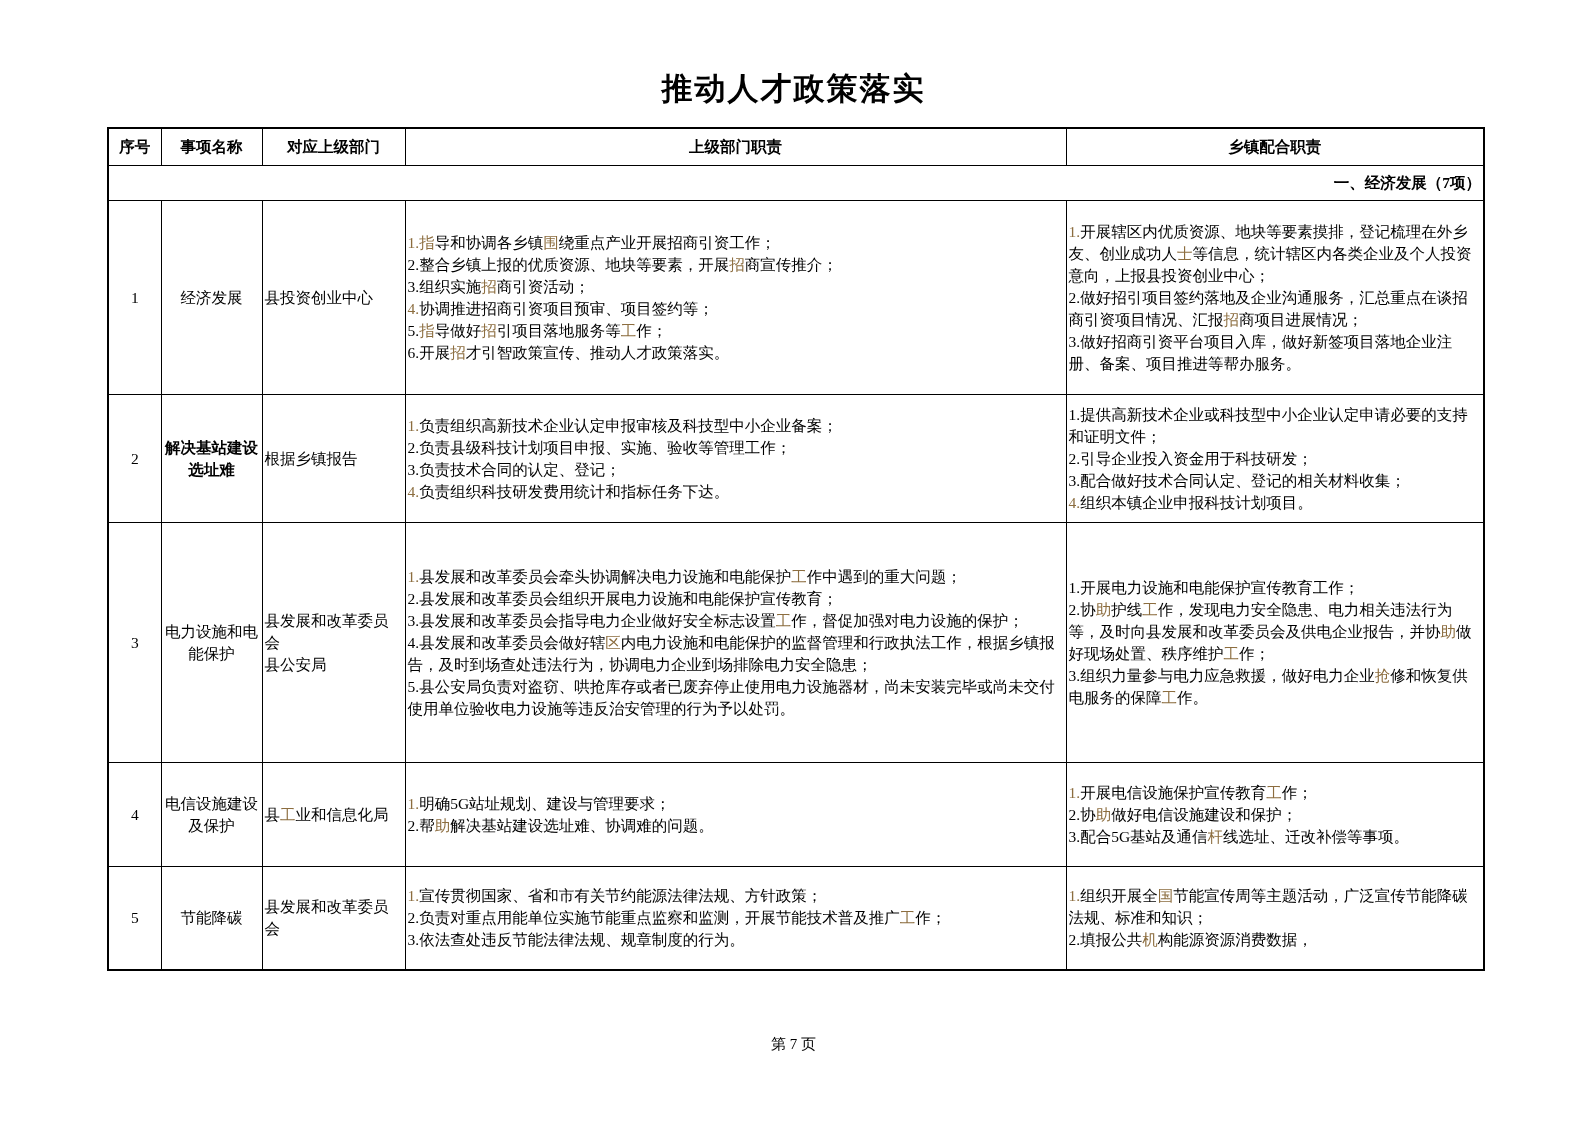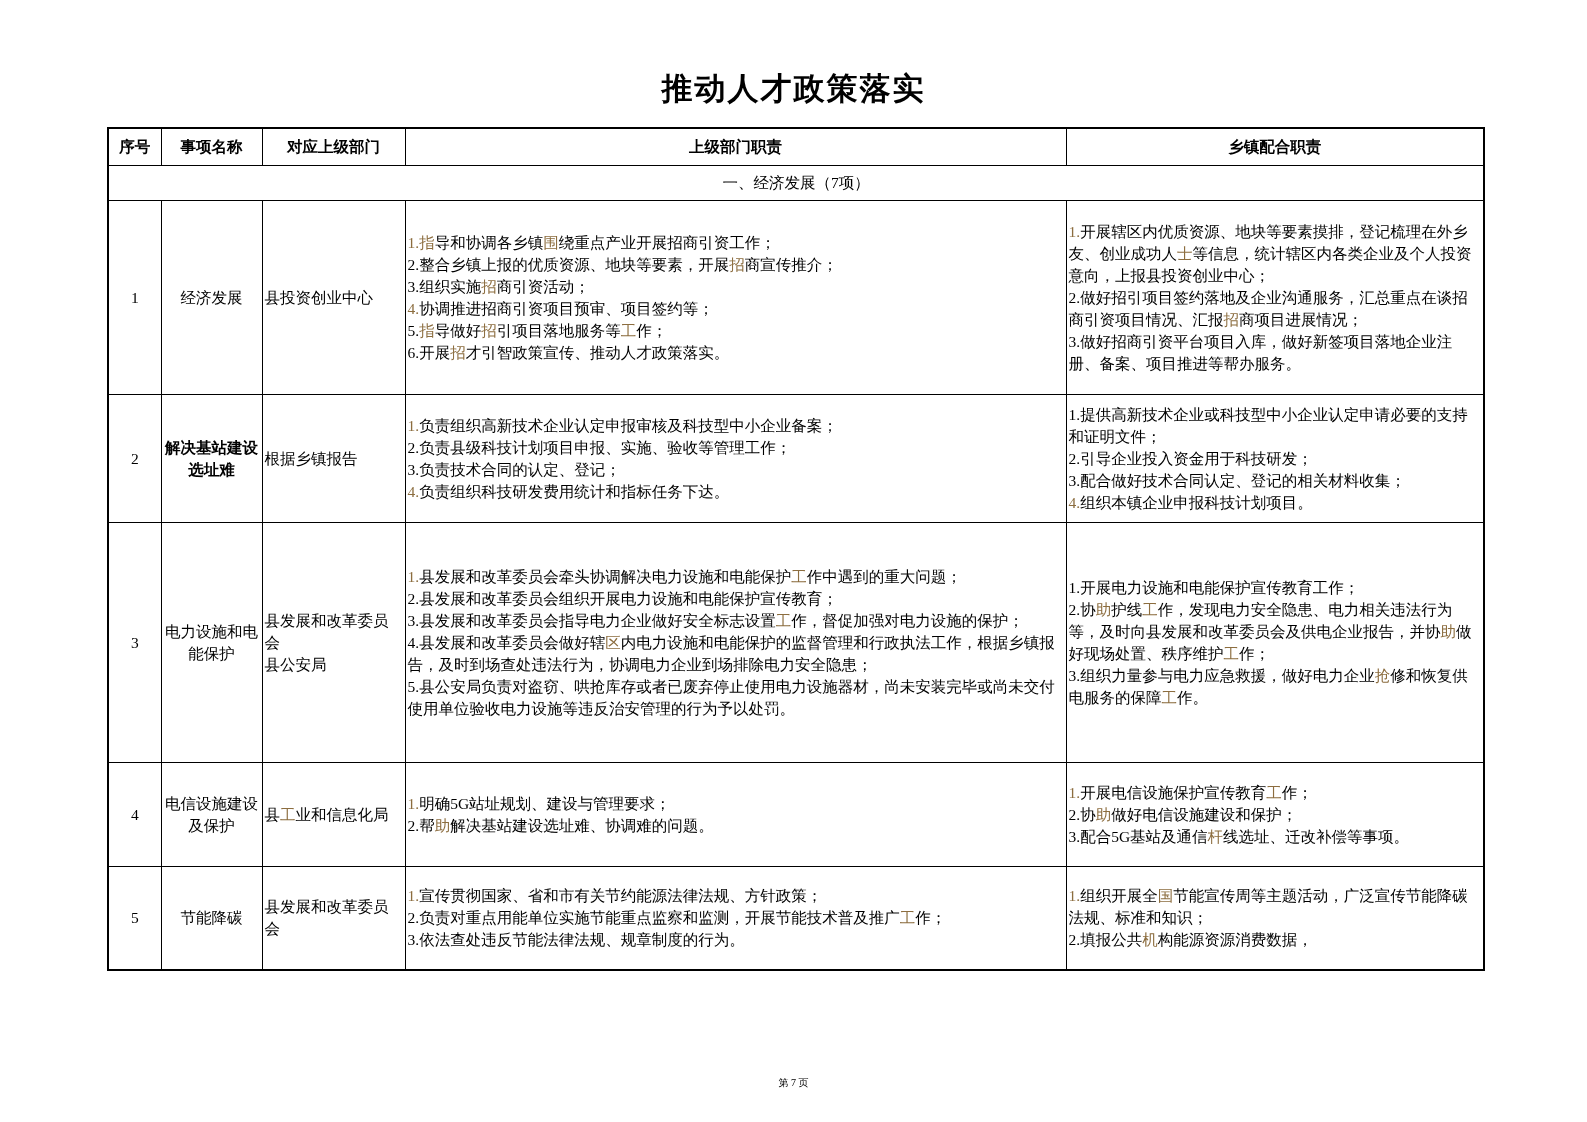--- a/index.html
+++ b/index.html
@@ -42,22 +42,22 @@
     overflow: hidden;
   }
   th.col-head {
     font-weight: bold;
     text-align: center;
     font-size: 16px;
     height: 30px;
     padding: 2px 4px;
   }
   td.section-cell {
-    font-weight: normal;
-    text-align: center;
+    font-weight: bold;
+    text-align: right;
     font-size: 16px;
     height: 28px;
     padding-left: 8px;
   }
   td.center-cell {
     text-align: center;
     padding: 2px 3px;
   }
   td.duty-cell {
     text-align: left;
@@ -69,22 +69,21 @@
     white-space: pre-wrap;
   }
   .bold { font-weight: bold; }
   .hl { color: #8c6d3f; }
   .page-footer {
     position: absolute;
     top: 1035px;
     left: 0;
     width: 100%;
     text-align: center;
-    font-size: 10px;
-    margin-top: 41px;
+    font-size: 15px;
   }
   
   tr.r-head   { height: 35px; }
   tr.r-sect   { height: 34px; }
   tr.r-1      { height: 194px; }
   tr.r-2      { height: 128px; }
   tr.r-3      { height: 240px; }
   tr.r-4      { height: 104px; }
   tr.r-5      { height: 103px; }
 </style>

